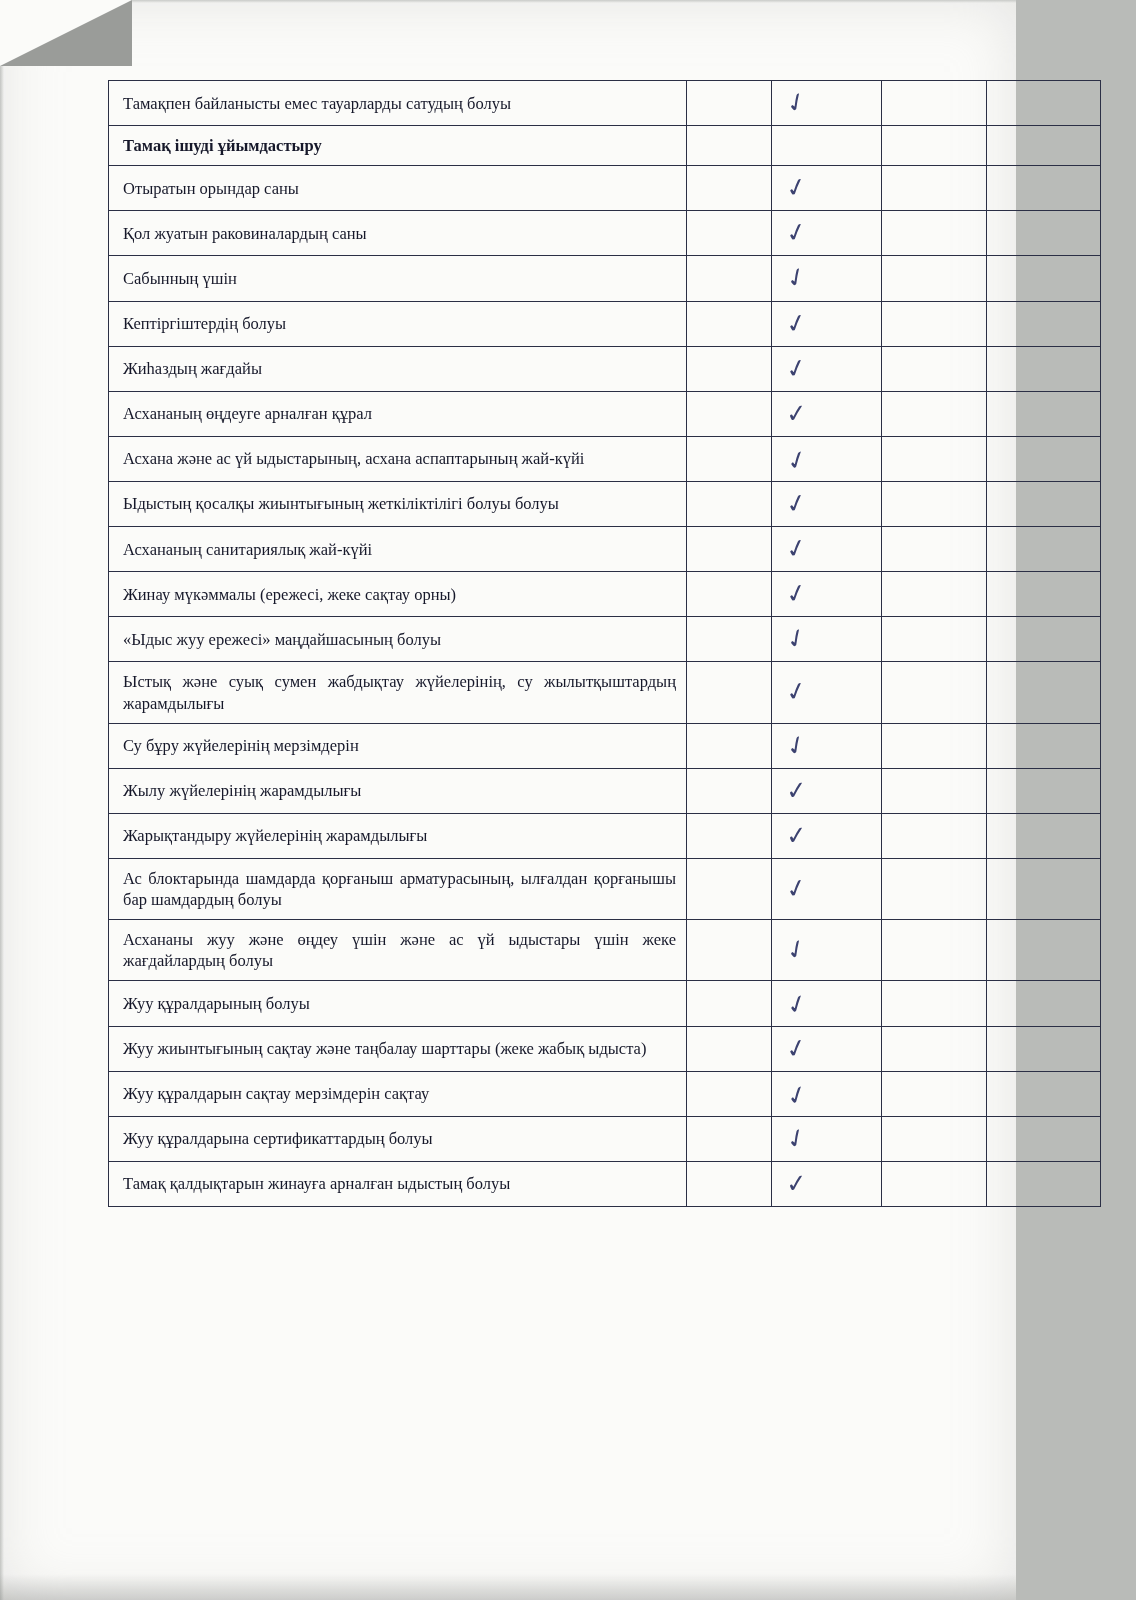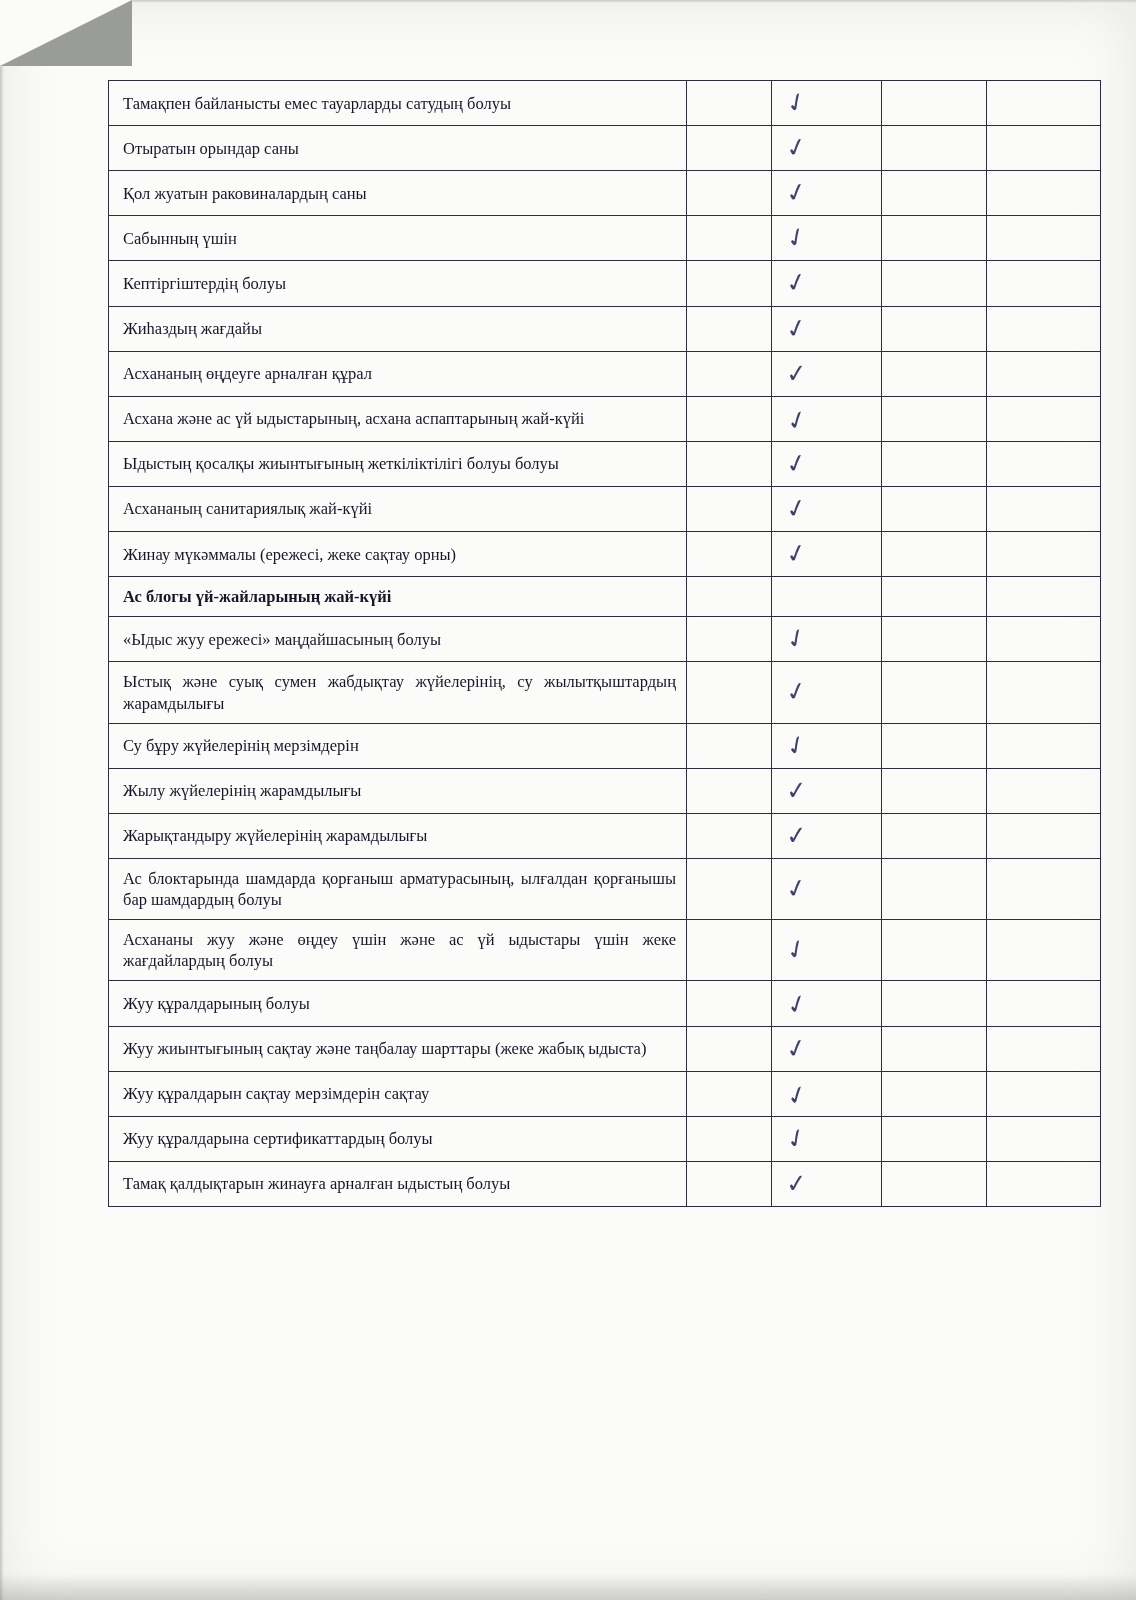--- a/index.html
+++ b/index.html
@@ -12,21 +12,21 @@
     height: 1600px;
     overflow: hidden;
     font-family: "Liberation Serif", serif;
   }
 
   
   #page-sheet {
     position: absolute;
     left: 0;
     top: 0;
-    width: 1136px;
+    width: 1016px;
     height: 1600px;
     background: #fbfbf9;
     box-shadow: inset 0 0 60px rgba(190,190,185,0.35);
   }
 
   
   .scan-corner {
     position: absolute;
     left: 0;
     top: 0;
@@ -153,20 +153,27 @@
       <col style="width:114px">
     </colgroup>
     <tbody>
         <tr>
           <td class="c-name">Тамақпен байланысты емес тауарларды сатудың болуы</td>
           <td class="c1"></td>
           <td class="c2 mark"><span class="chk v2">✓</span></td>
           <td class="c3"></td>
           <td class="c4"></td>
         </tr>
+        <tr class="section">
+          <td class="c-name">Тамақ ішуді ұйымдастыру</td>
+          <td class="c1"></td>
+          <td class="c2"></td>
+          <td class="c3"></td>
+          <td class="c4"></td>
+        </tr>
         <tr>
           <td class="c-name">Отыратын орындар саны</td>
           <td class="c1"></td>
           <td class="c2 mark"><span class="chk v1">✓</span></td>
           <td class="c3"></td>
           <td class="c4"></td>
         </tr>
         <tr>
           <td class="c-name">Қол жуатын раковиналардың саны</td>
           <td class="c1"></td>
@@ -220,27 +227,20 @@
           <td class="c-name">Асхананың санитариялық жай-күйі</td>
           <td class="c1"></td>
           <td class="c2 mark"><span class="chk v1">✓</span></td>
           <td class="c3"></td>
           <td class="c4"></td>
         </tr>
         <tr>
           <td class="c-name">Жинау мүкәммалы (ережесі, жеке сақтау орны)</td>
           <td class="c1"></td>
           <td class="c2 mark"><span class="chk v1">✓</span></td>
-          <td class="c3"></td>
-          <td class="c4"></td>
-        </tr>
-        <tr class="section">
-          <td class="c-name">Ас блогы үй-жайларының жай-күйі</td>
-          <td class="c1"></td>
-          <td class="c2"></td>
           <td class="c3"></td>
           <td class="c4"></td>
         </tr>
         <tr>
           <td class="c-name">«Ыдыс жуу ережесі» маңдайшасының болуы</td>
           <td class="c1"></td>
           <td class="c2 mark"><span class="chk v2">✓</span></td>
           <td class="c3"></td>
           <td class="c4"></td>
         </tr>

